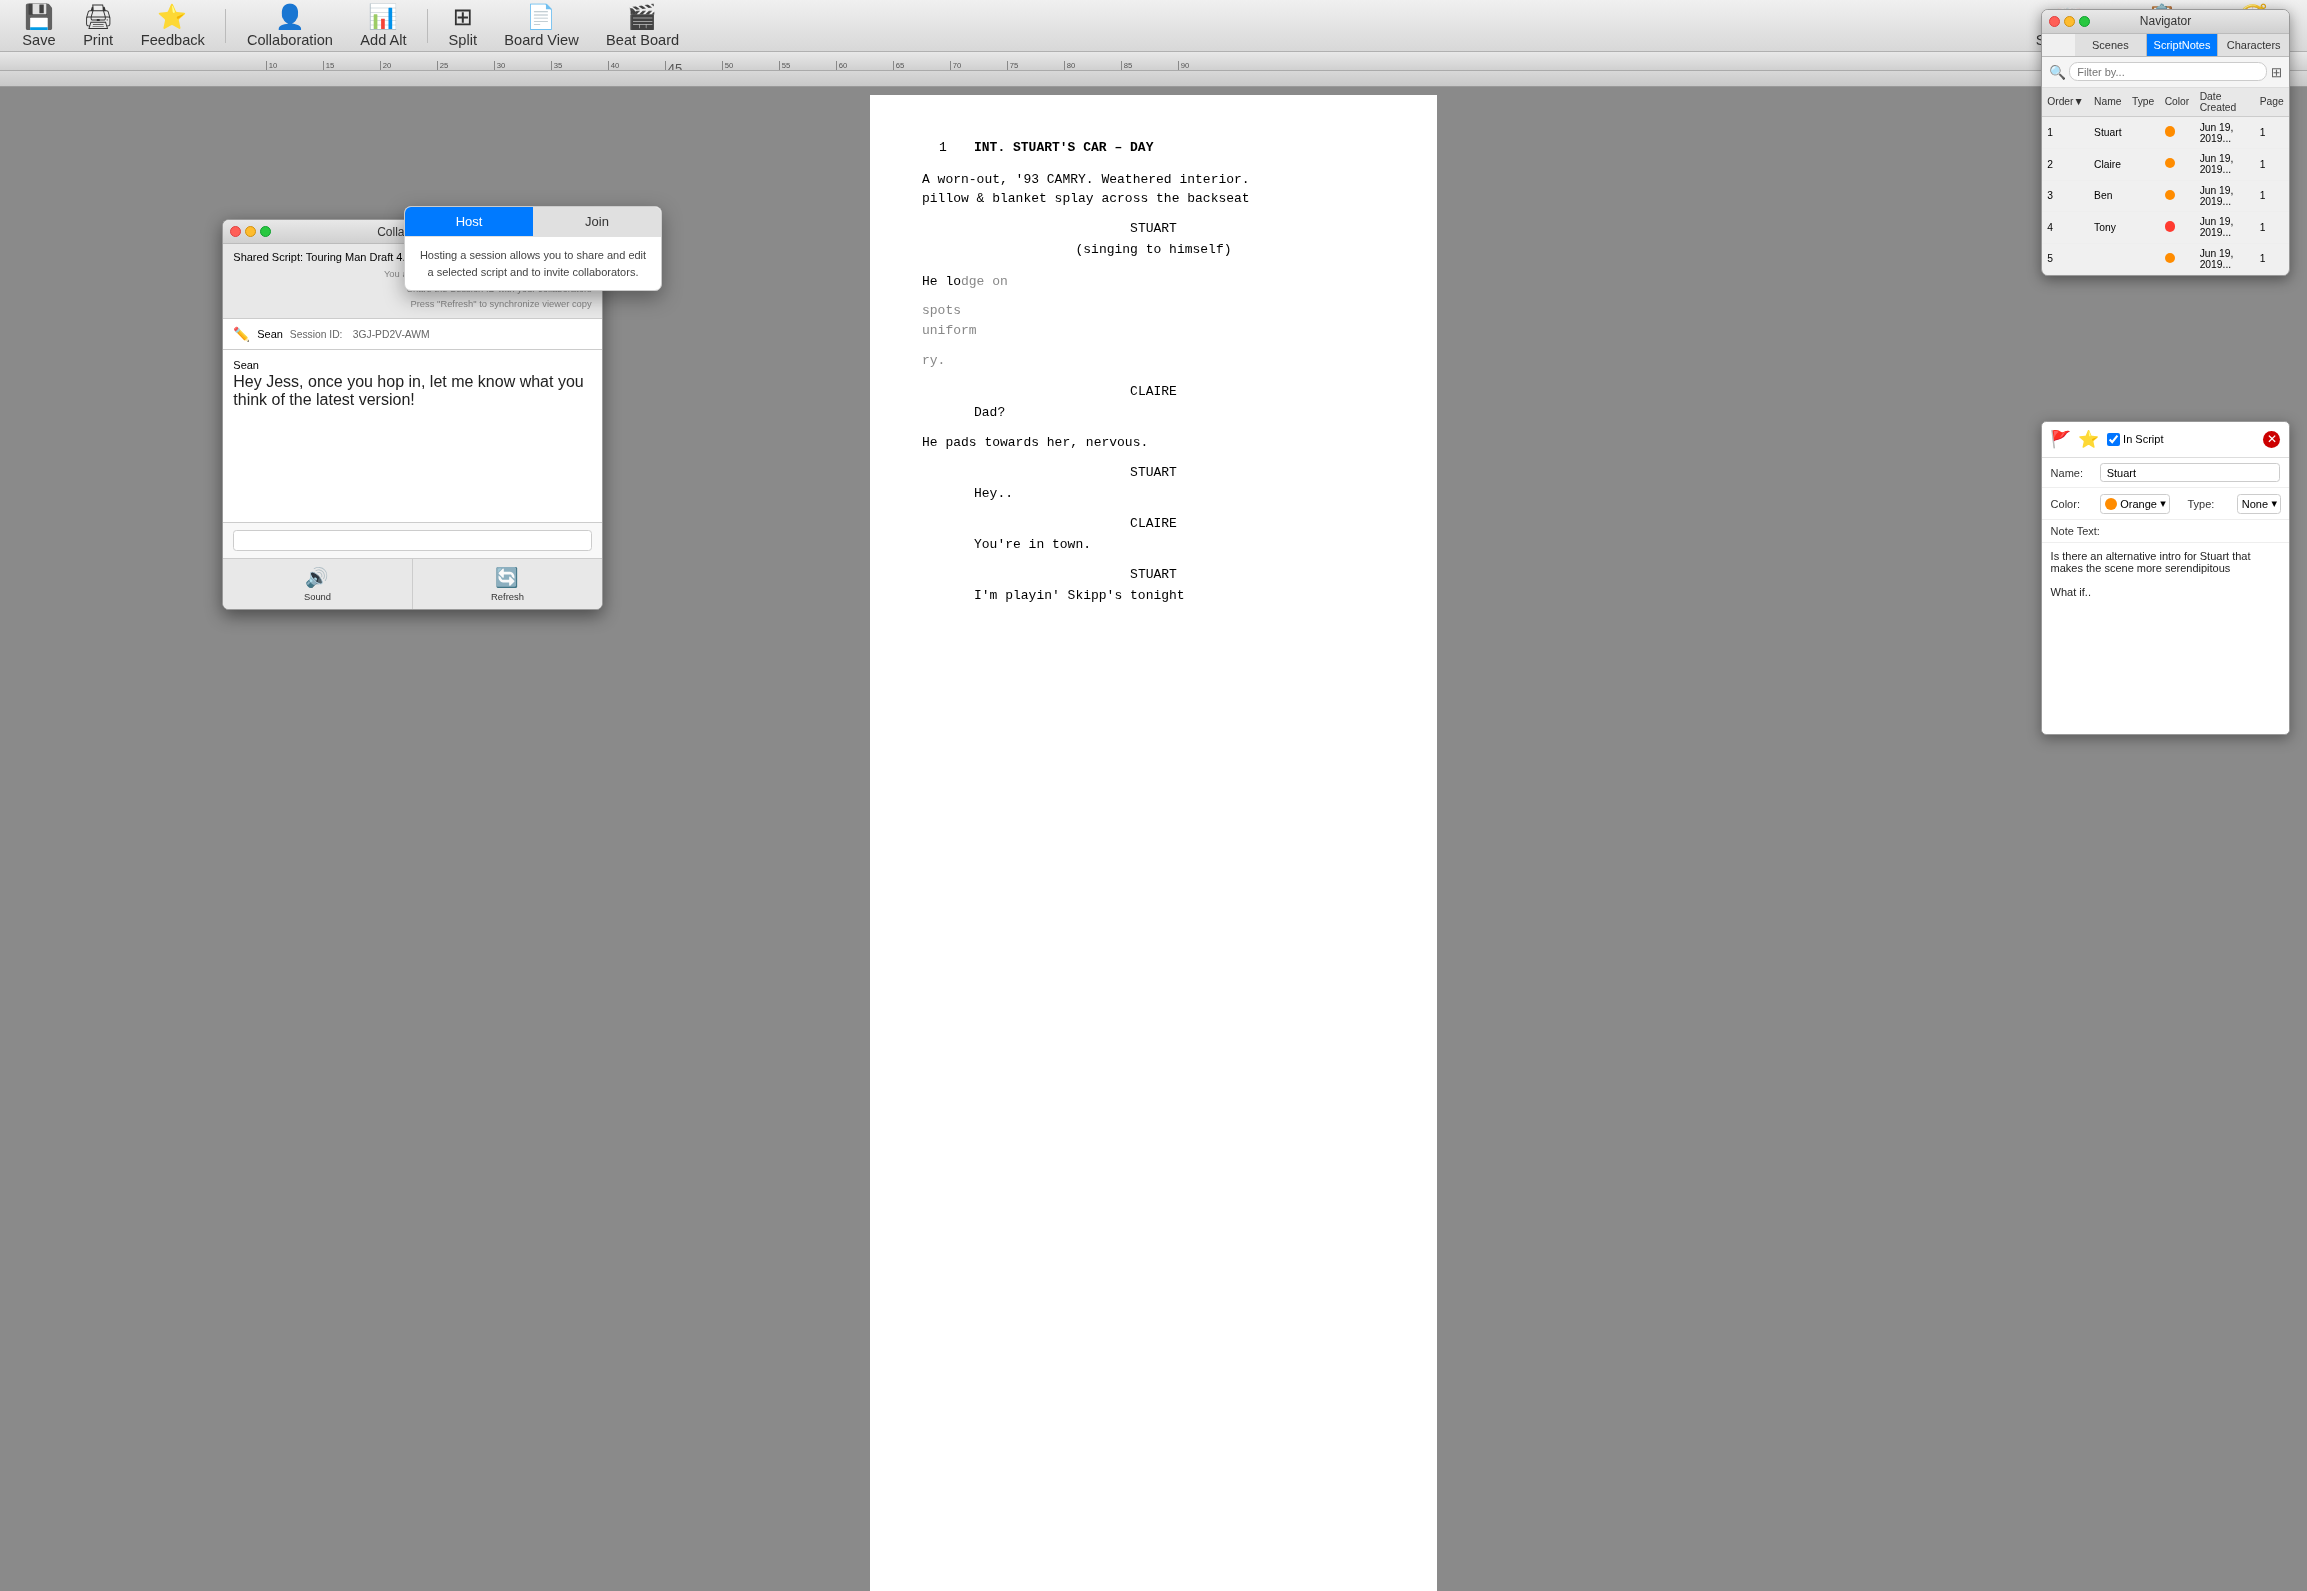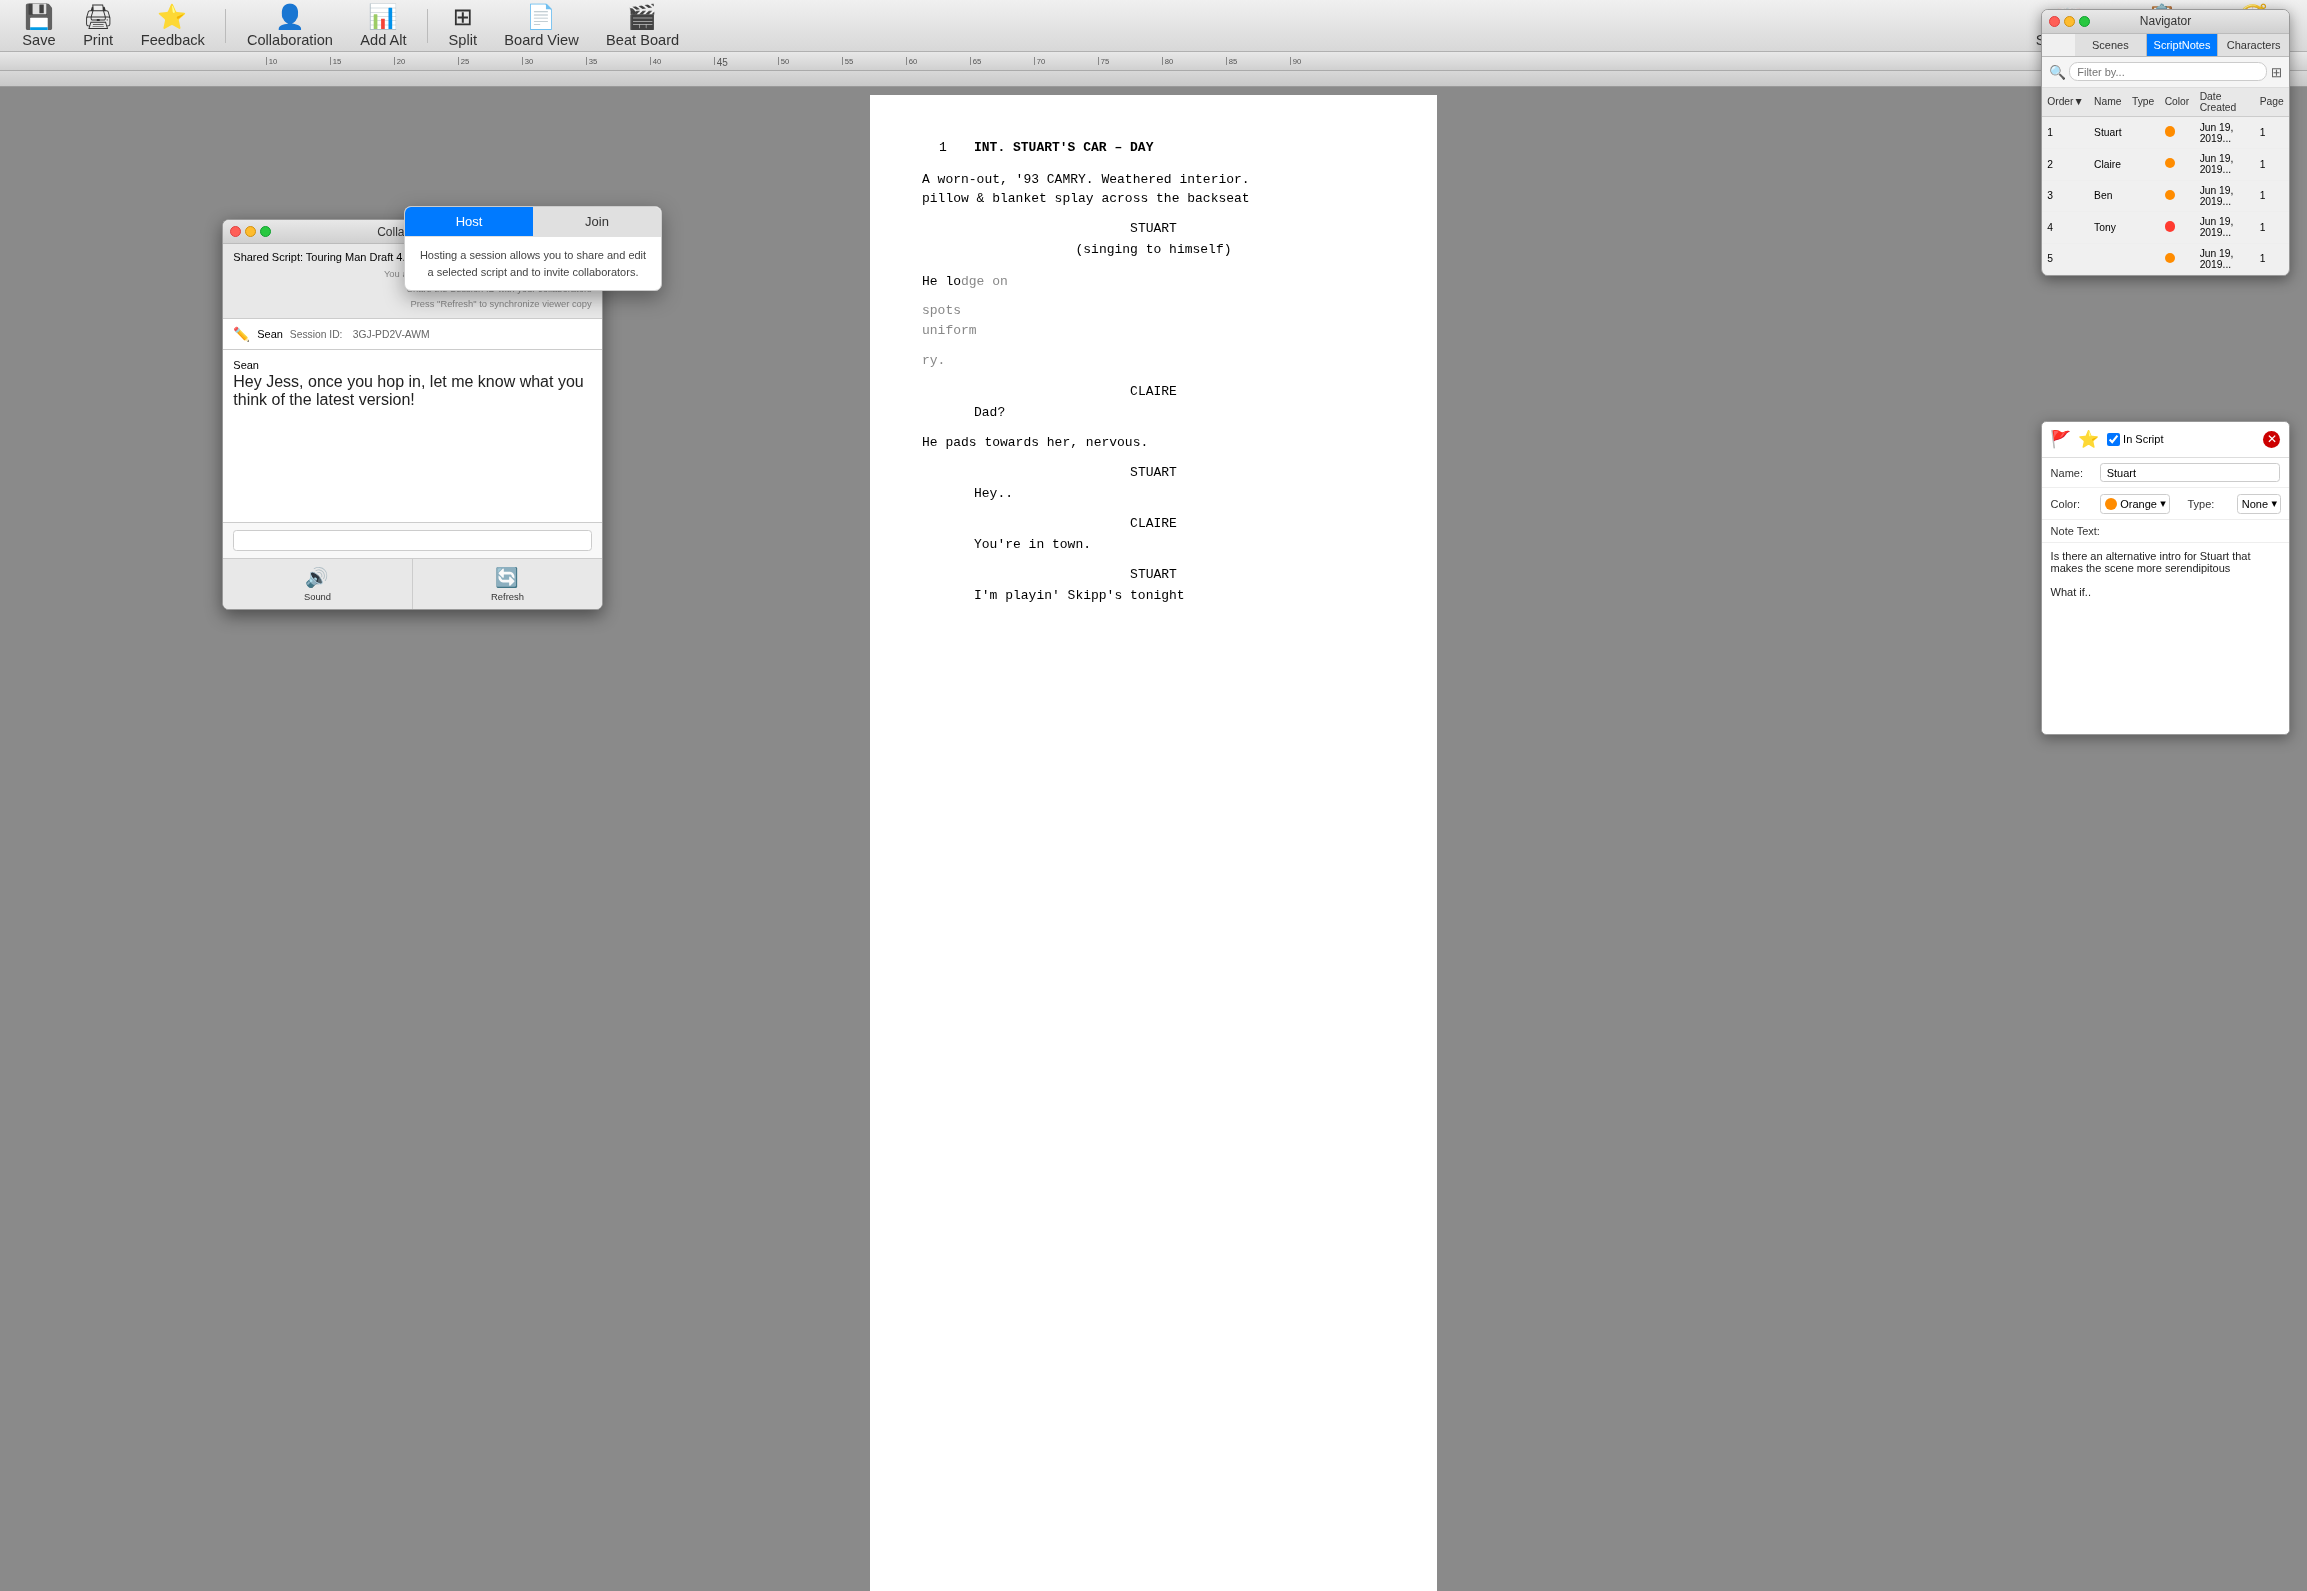--- a/index.html
+++ b/index.html
@@ -52,24 +52,24 @@
     
     #ruler {
       background: linear-gradient(to bottom, #e8e8e8, #d0d0d0);
       border-bottom: 0.9px solid #aaa;
       height: 19px;
       position: relative;
       overflow: hidden;
     }
     #ruler-inner {
       display: flex;
-      align-items: center;
+      align-items: flex-end;
       height: 100%;
       padding: 0 0 0 266px;
-      gap: 16px;
+      gap: 9px;
     }
     .ruler-tick {
       width: 12px;
       height: 5.2px;
       border-left: 0.9px solid #888;
       font-size: 7.7px;
       color: #555;
       display: flex;
       align-items: flex-start;
       padding-left: 1.7px;
@@ -567,21 +567,21 @@
     <div class="ruler-tick major" style="width:48px">
         <span style="font-size:7.7px;color:#555"> 30</span>
       </div>
     <div class="ruler-tick major" style="width:48px">
         <span style="font-size:7.7px;color:#555"> 35</span>
       </div>
     <div class="ruler-tick major" style="width:48px">
         <span style="font-size:7.7px;color:#555"> 40</span>
       </div>
     <div class="ruler-tick major" style="width:48px">
-        <span style="font-size:10px;color:#555"> 45</span>
+        <span style="font-size:13px;color:#555"> 45</span>
       </div>
     <div class="ruler-tick major" style="width:48px">
         <span style="font-size:7.7px;color:#555"> 50</span>
       </div>
     <div class="ruler-tick major" style="width:48px">
         <span style="font-size:7.7px;color:#555"> 55</span>
       </div>
     <div class="ruler-tick major" style="width:48px">
         <span style="font-size:7.7px;color:#555"> 60</span>
       </div>

